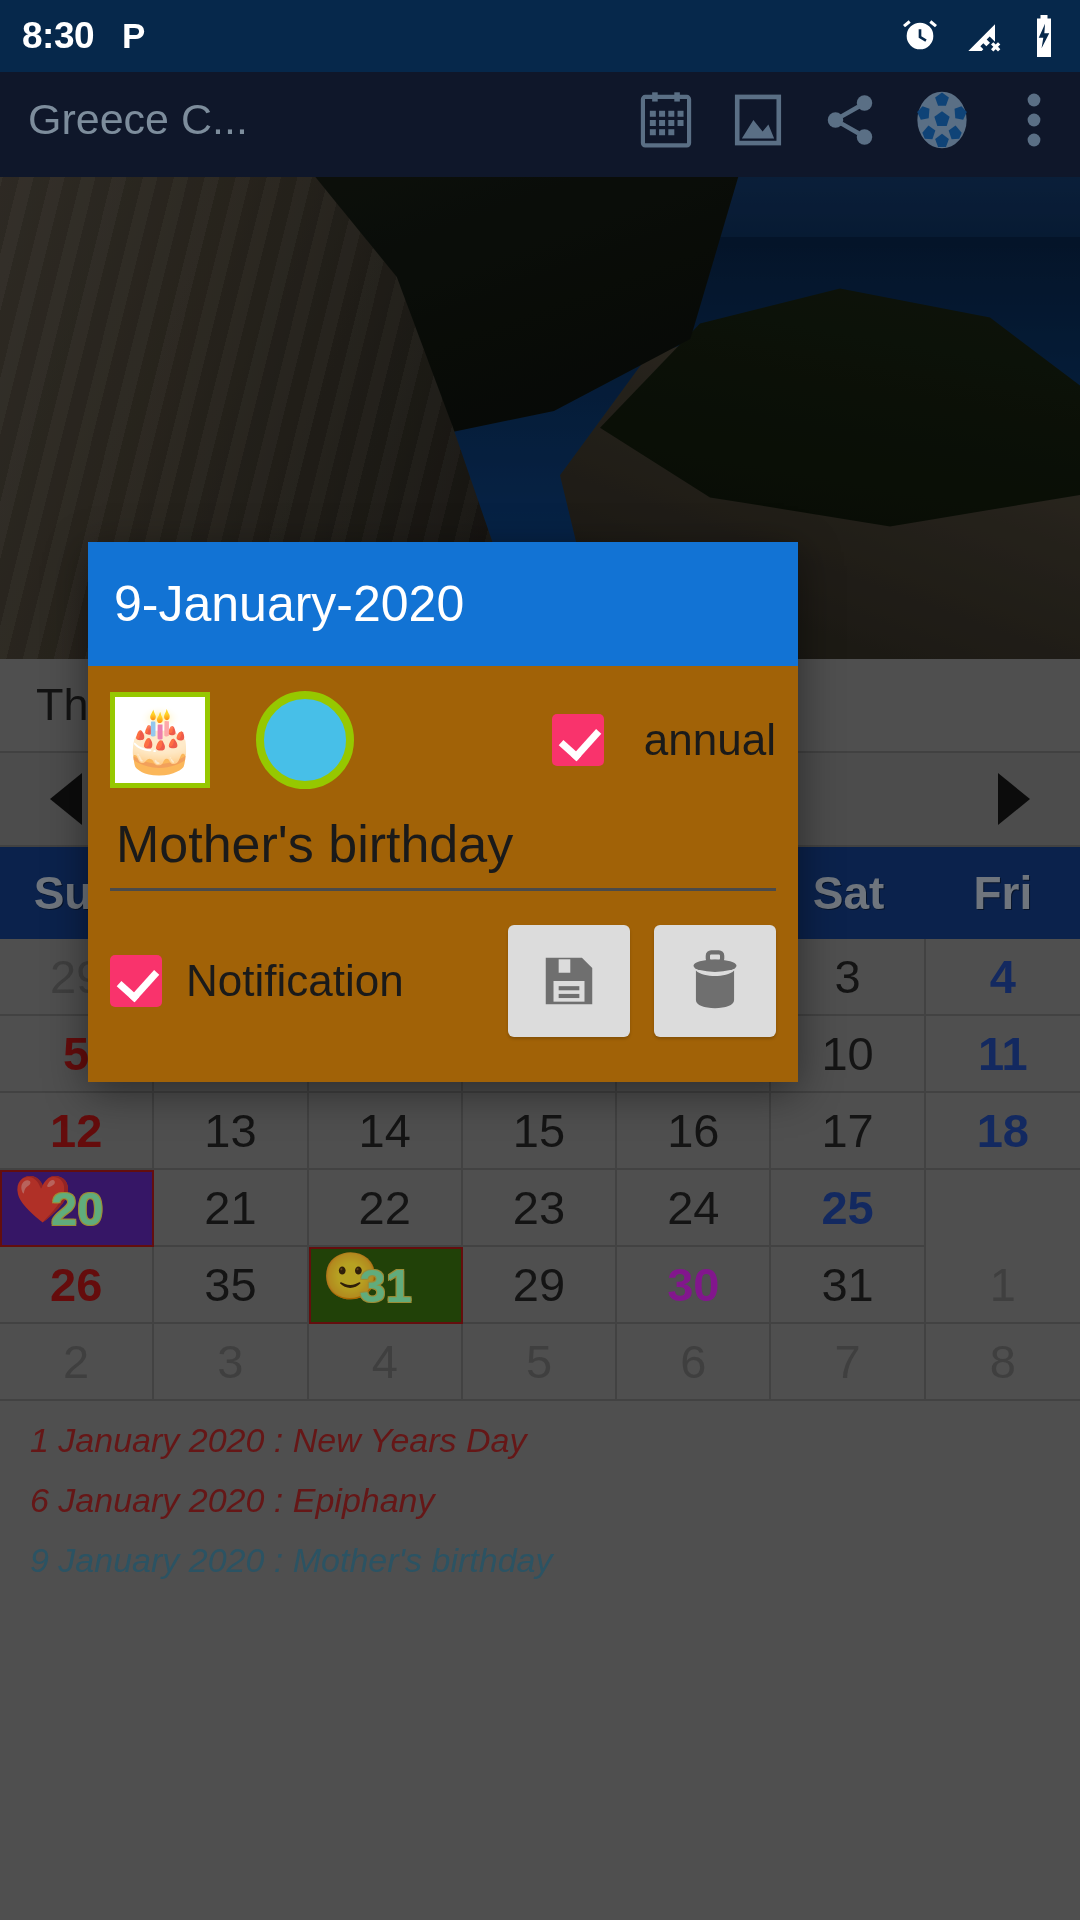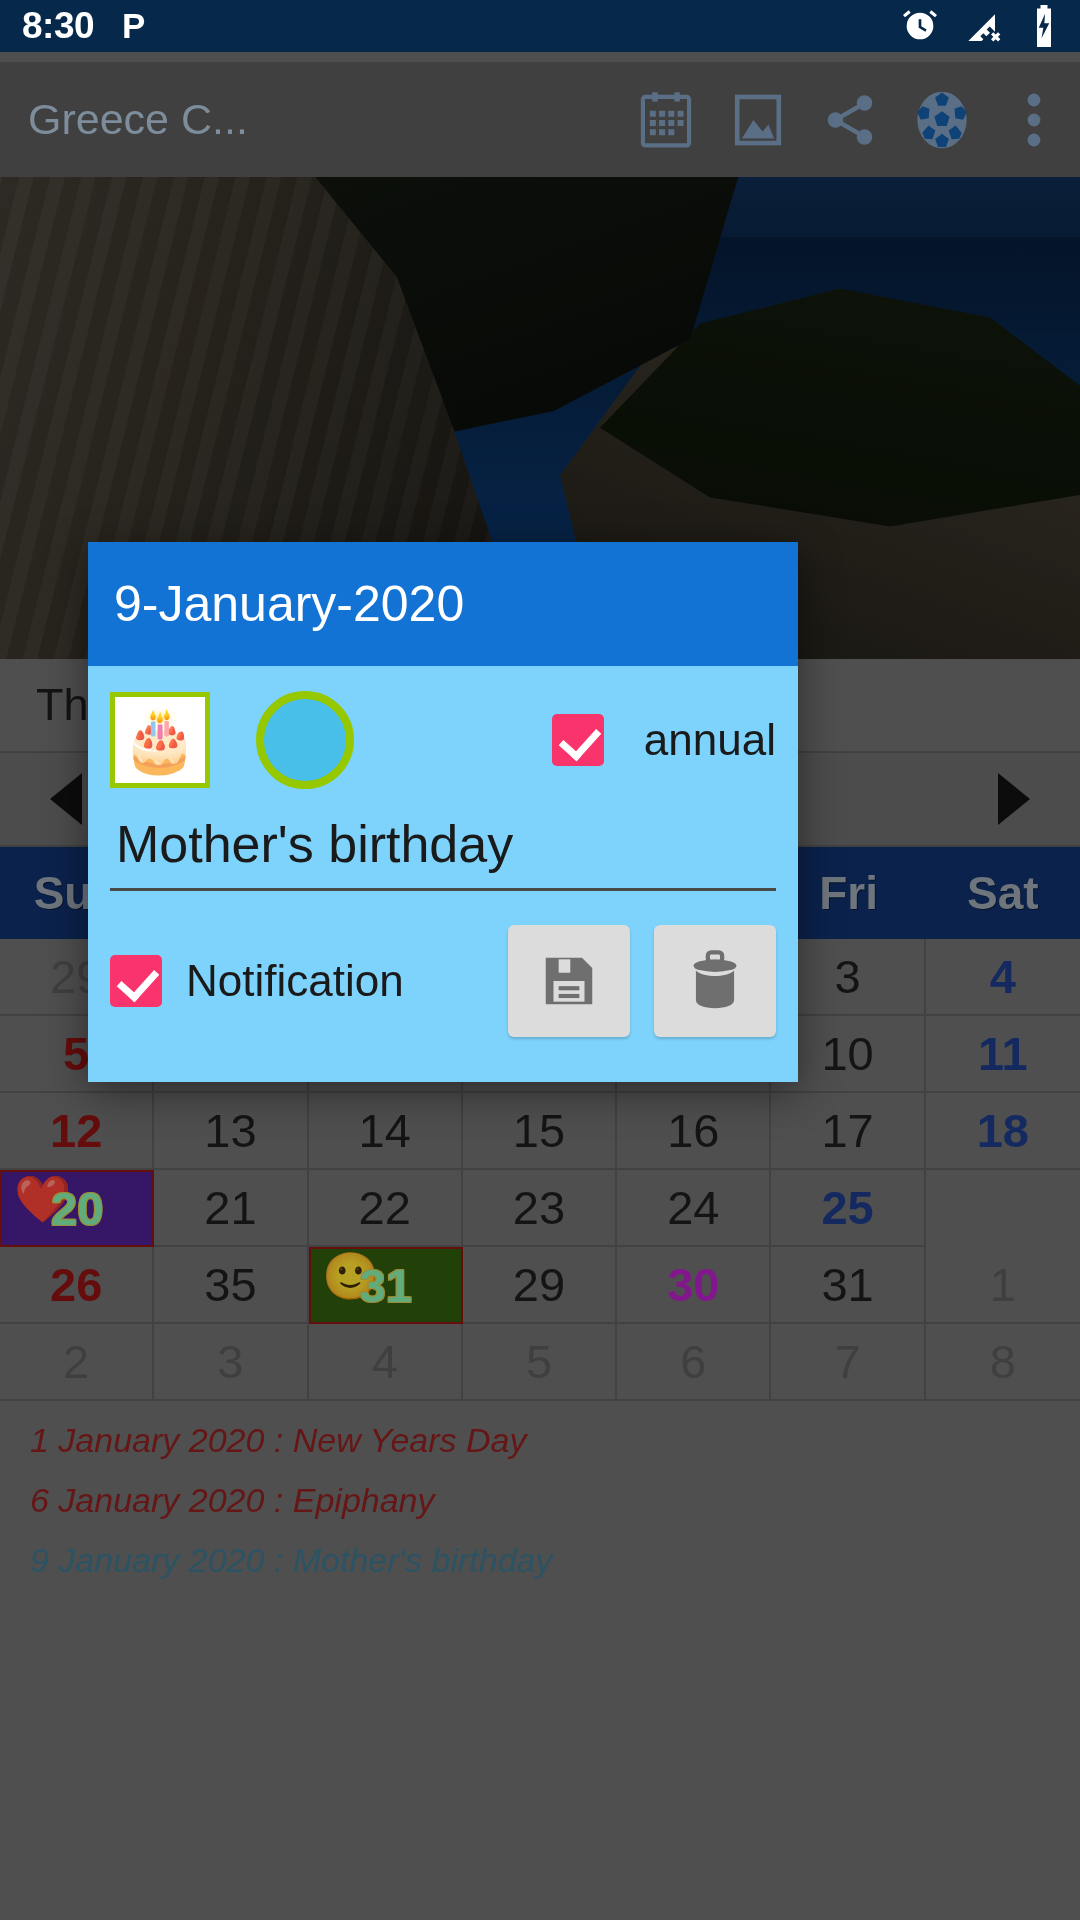--- a/index.html
+++ b/index.html
@@ -5,33 +5,33 @@
   * { box-sizing: border-box; margin: 0; padding: 0; }
   html, body {
     width: 1080px; height: 1920px;
     font-family: "Liberation Sans", sans-serif;
     background: #6e6e6e; overflow: hidden;
   }
   #screen { position: relative; width: 1080px; height: 1920px; overflow: hidden; }
 
   
   #statusbar {
-    position: absolute; top: 0; left: 0; width: 1080px; height: 52px;
+    position: absolute; top: 0; left: 0; width: 1080px; height: 72px;
     background: #06284b; display: flex; align-items: center;
     padding: 16px 22px; z-index: 60;
   }
   #clock { color: #fff; font-size: 37px; font-weight: bold; letter-spacing: -0.5px; }
   #pIcon { color: #fff; font-size: 35px; font-weight: bold; margin-left: 28px; }
   .sb-spacer { flex: 1; }
   .sb-icon { margin-left: 24px; display: flex; align-items: center; }
 
   
   #appbar {
     position: absolute; top: 62px; left: 0; width: 1080px; height: 115px;
-    background: #404040; display: flex; align-items: center; z-index: 55;
+    background: #0f172a; display: flex; align-items: center; z-index: 55;
   }
   #appTitle {
     color: #7d8d9c; font-size: 43px; margin-left: 28px;
     white-space: nowrap; overflow: hidden;
   }
   #appbar .ab-spacer { flex: 1; }
   .ab-icon {
     width: 92px; height: 115px; display: flex;
     align-items: center; justify-content: center;
   }
@@ -153,21 +153,21 @@
   .ev-row { font-size: 34px; line-height: 1; margin-bottom: 26px; font-style: italic; }
   .ev-row.holiday { color: #8c2020; }
   .ev-row.user    { color: #3c7389; }
 
   
   #scrim { position: absolute; inset: 0; background: rgba(0,0,0,0.28); z-index: 40; }
 
   
   #dialog {
     position: absolute; left: 88px; top: 542px; width: 710px; height: 540px;
-    background: #7dd3fc; z-index: 50;
+    background: #a16207; z-index: 50;
     box-shadow: 0 10px 40px rgba(0,0,0,.45);
   }
   #dlgHeader {
     height: 124px; background: #1273d4; display: flex; align-items: center;
     padding-left: 26px;
   }
   #dlgTitle { color: #fff; font-size: 50px; }
   #dlgBody { padding: 18px 22px 0 22px; }
 
   .row-icons { display: flex; align-items: center; height: 112px; }
@@ -326,22 +326,22 @@
           <div class="tri-right"></div>
         </div>
     </div>
 
     <div id="weekHeader" class="cal-grid">
         <div class="wh">Sun</div>
         <div class="wh">Mon</div>
         <div class="wh">Tue</div>
         <div class="wh">Wed</div>
         <div class="wh">Thu</div>
+        <div class="wh">Sat</div>
         <div class="wh">Fri</div>
-        <div class="wh">Sat</div>
       </div>
     <div id="calBody">
         <div class="cal-grid">
           <div class="cal-cell other">
             <span class="num">29</span>
           </div>
           <div class="cal-cell other">
             <span class="num">30</span>
           </div>
           <div class="cal-cell other">

